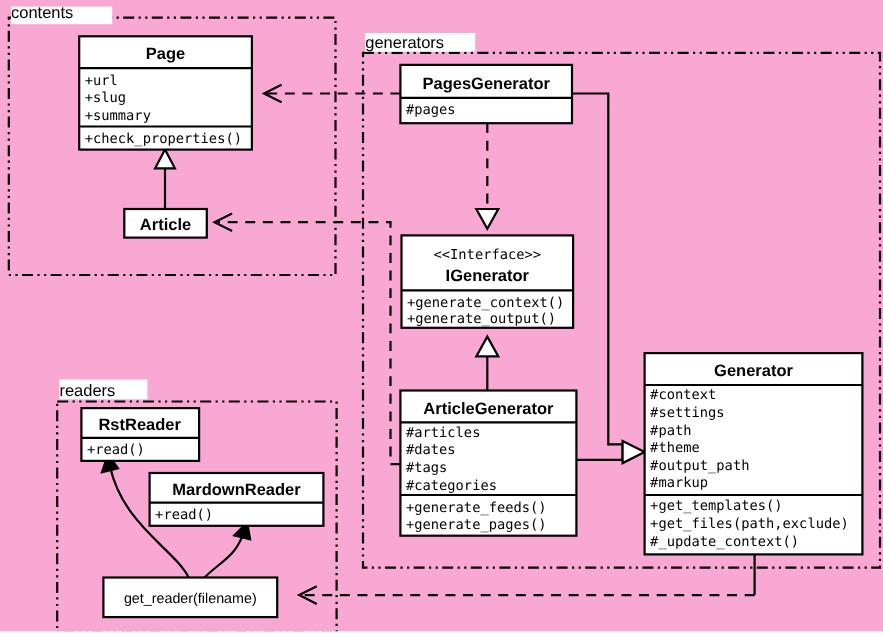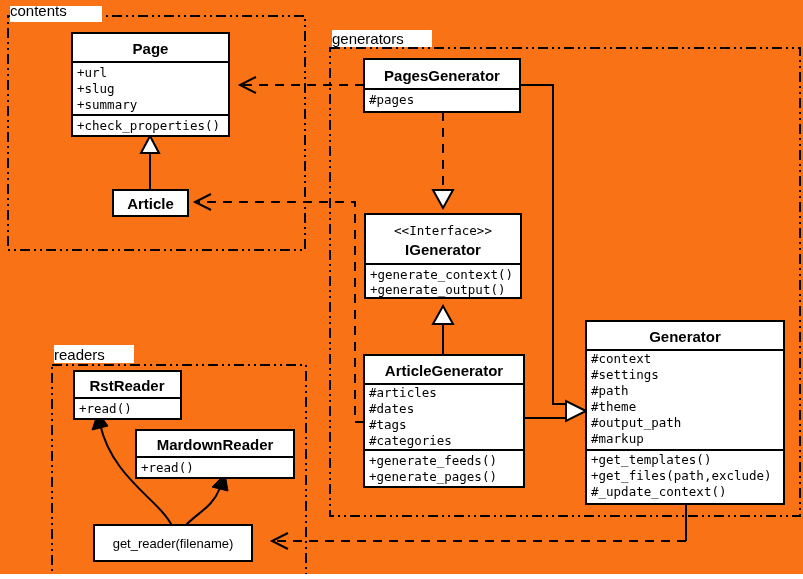--- a/index.html
+++ b/index.html
@@ -4,21 +4,21 @@
 <style>
   html, body {
     margin: 0;
     padding: 0;
     background: #ffffff;
   }
   #diagram-root {
     position: relative;
     width: 803px;
     height: 574px;
-    background: #f97316;
+    background: #f9a8d4;
     font-family: "Liberation Sans", sans-serif;
     overflow: hidden;
   }
   svg.diagram-canvas {
     position: absolute;
     left: 0;
     top: 0;
     width: 803px;
     height: 579px;
   }

